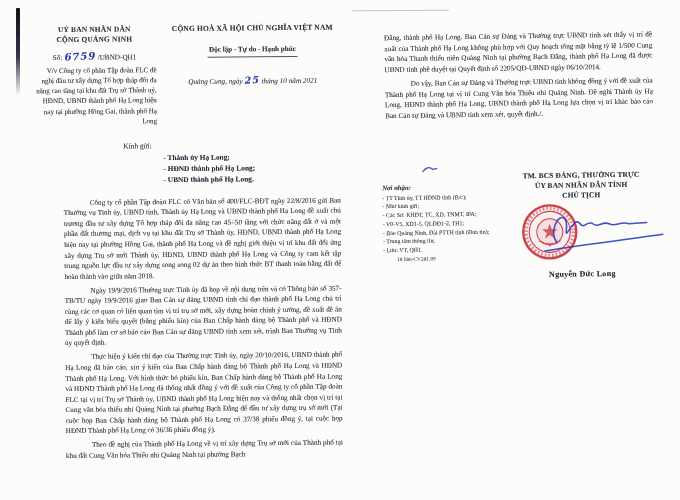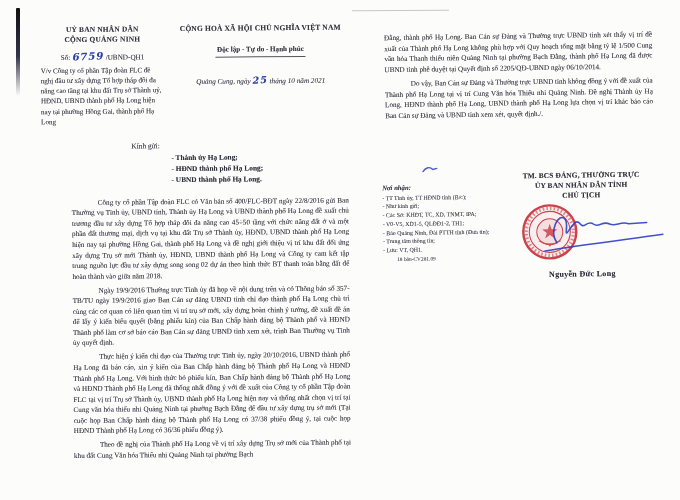--- a/index.html
+++ b/index.html
@@ -3,40 +3,40 @@
 <meta charset="utf-8">
 <style>
   html,body{margin:0;padding:0;}
   body{
     width:680px;height:500px;position:relative;overflow:hidden;
     background:#fcfcfb;
     font-family:"Liberation Serif", serif;
     color:#34343d;
   }
   .page{position:absolute;top:0;height:500px;width:340px;}
-  #left-page{left:12px;}
+  #left-page{left:4px;}
   #right-page{left:324px;}
   .tilt-l{transform:rotate(-0.5deg);transform-origin:50% 0;}
   .tilt-r{transform:rotate(-0.8deg);transform-origin:0 0;position:relative;height:100%;}
   .txt{text-shadow:0 0 .5px rgba(45,45,70,.38);}
 
   
   .edge-bar{position:absolute;left:16px;top:8px;width:4px;height:88px;
     background:linear-gradient(#101014,#34344a 55%,rgba(80,80,110,0));border-radius:1px;}
   .scan-line{position:absolute;left:352px;top:10px;width:97px;height:1.4px;
     background:#c6c6cd;transform:rotate(-.4deg);}
 
   
   .header{display:flex;padding:24px 6px 0 28px;}
   .h-left{width:124px;text-align:center;flex:none;}
   .agency{font-weight:bold;font-size:7.4px;line-height:9.8px;letter-spacing:.2px;}
   .doc-number{font-size:7.2px;margin-top:6px;white-space:nowrap;}
   .hand{font-family:"DejaVu Serif", serif;font-style:italic;font-weight:bold;
     color:#2b3fb5;font-size:10px;letter-spacing:1px;display:inline-block;transform:rotate(-2deg);}
-  .subject{font-size:7.05px;line-height:10.3px;margin-top:4px;text-align:left;}
+  .subject{font-size:7.05px;line-height:10.3px;margin-top:4px;text-align:right;}
   .h-right{flex:1;text-align:center;padding-left:10px;}
   .national{font-weight:bold;font-size:7.5px;letter-spacing:.15px;}
   .motto{font-weight:bold;font-size:7.1px;margin-top:13px;display:inline-block;
     border-bottom:.9px solid #55555f;padding:0 2px 2.5px 2px;text-align:right;}
   .dateline{font-style:italic;font-size:7.2px;margin-top:17px;color:#3c3c48;}
   .dateline .hand{font-size:9.5px;}
 
   .salutation{margin:15px 0 0 118px;font-size:7.4px;}
   .recipients{margin:3px 0 0 158px;font-size:7.35px;line-height:10.8px;font-weight:bold;color:#2f2f3a;}
 

